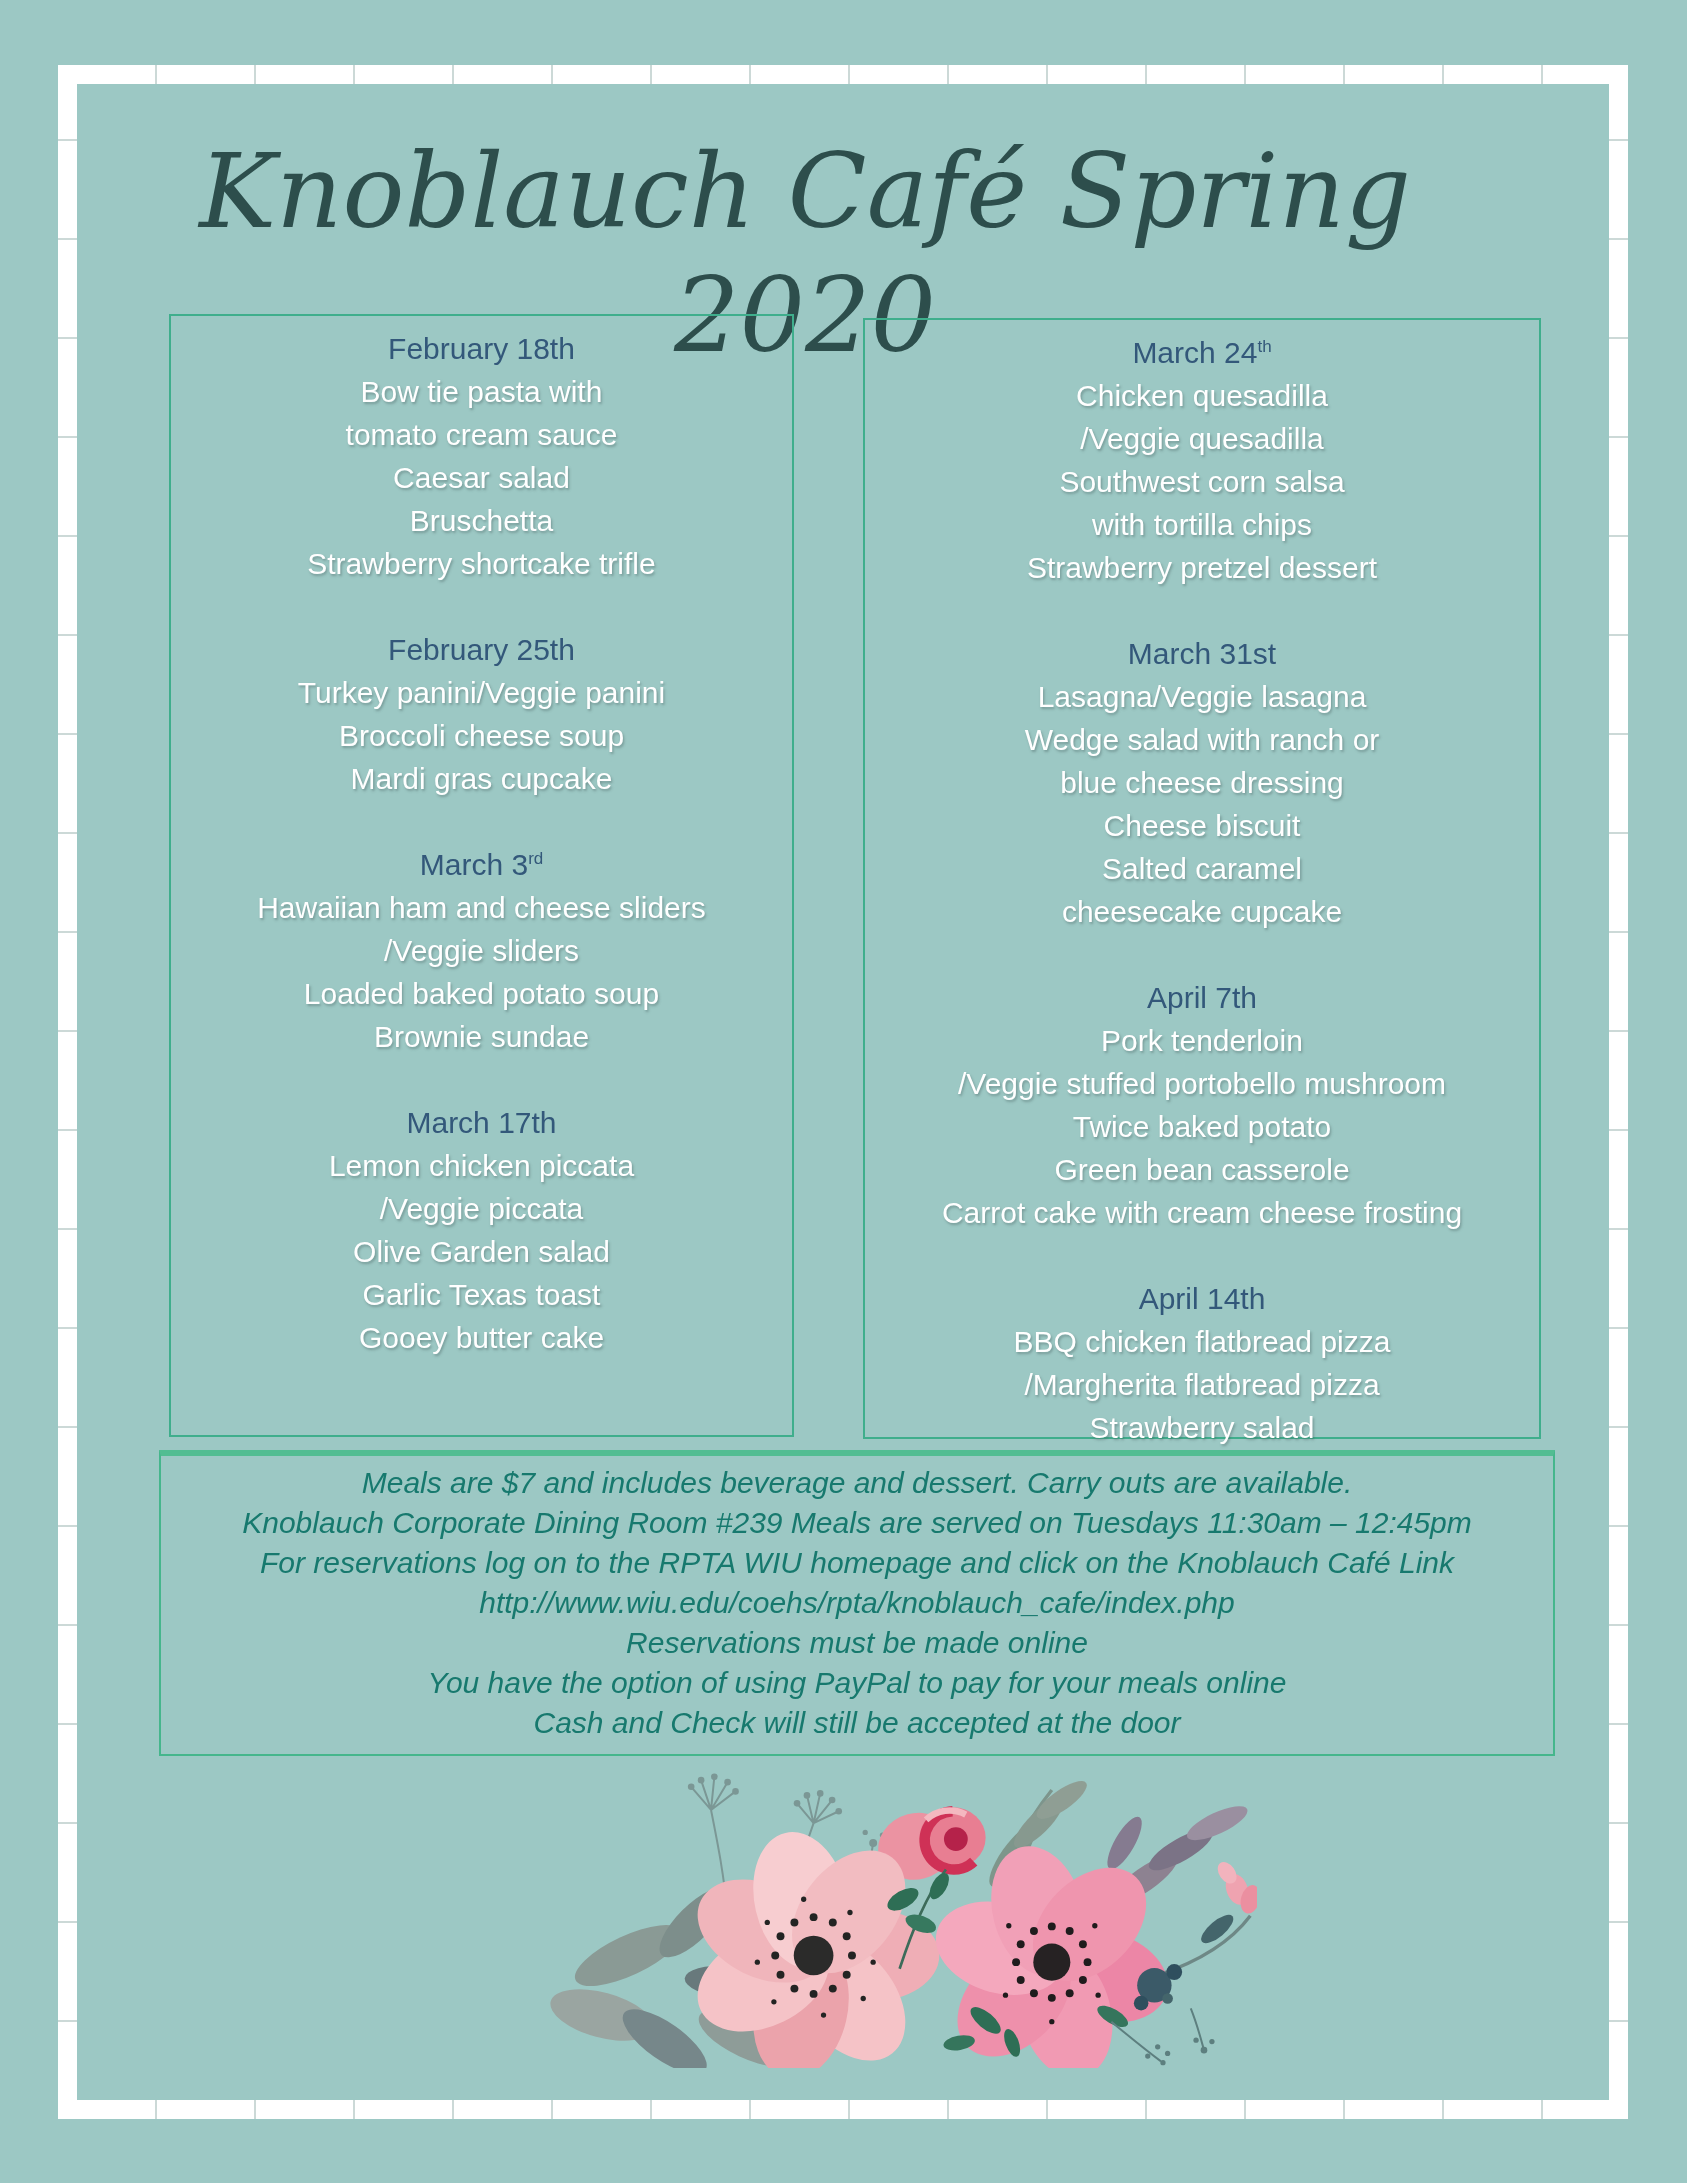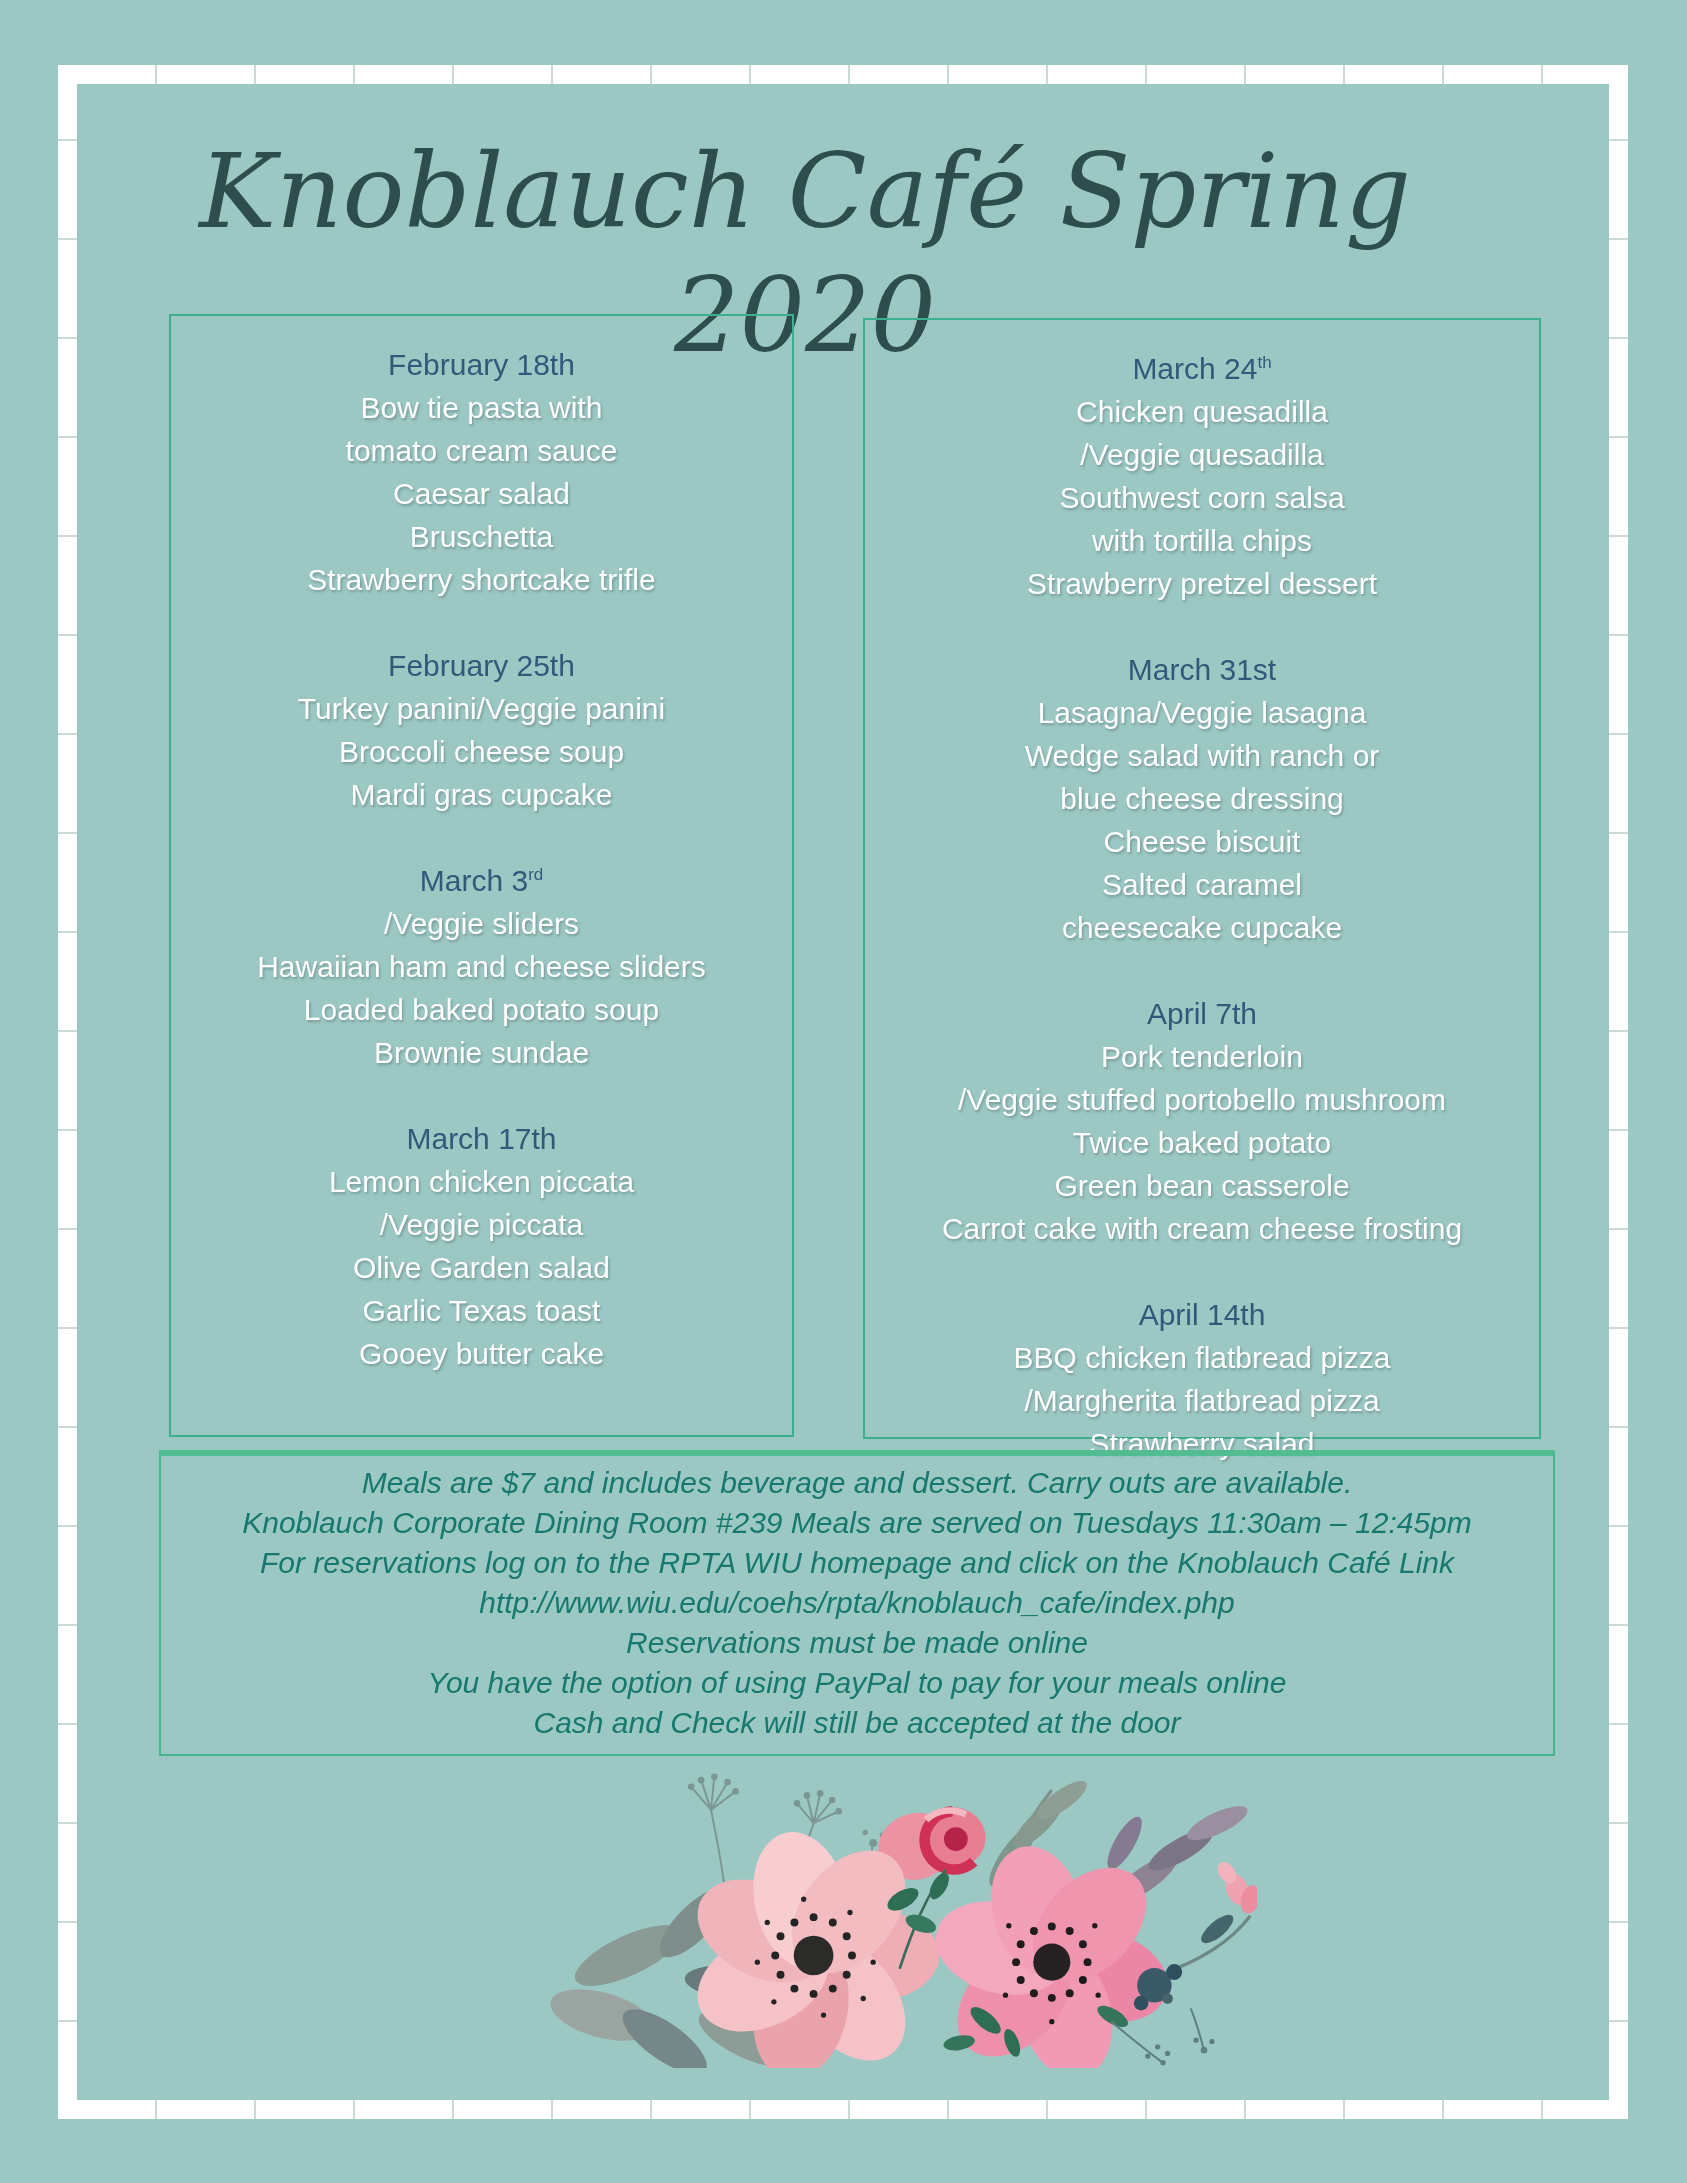--- a/index.html
+++ b/index.html
@@ -15,21 +15,21 @@
   .band-right{left:1609px;top:65px;width:18.5px;height:2054px;}
 
   .title{position:absolute;left:93px;top:126px;width:1416px;margin:4px;text-align:center;
          font-family:"DejaVu Serif",serif;font-style:italic;font-weight:normal;
          font-size:103px;line-height:1.2;color:#2d4e4c;}
 
   .menu-box{position:absolute;box-sizing:border-box;border:2px solid #3fae8c;
             text-align:center;font-size:30px;line-height:43px;letter-spacing:0px;}
   .menu-box-left{left:169px;top:314px;width:625px;height:1123px;padding-top:11.2px;}
   .menu-box-right{left:863px;top:318px;width:678px;height:1121px;padding-top:11.2px;text-align:center;}
-  .menu-section{margin:16px 0 43px 0;}
+  .menu-section{margin:0 0 43px 0;}
   .date-heading{color:#33587a;}
   .date-heading sup{font-size:17px;line-height:0;}
   .menu-item{color:#ffffff;text-shadow:1.3px 2px 2.6px rgba(70,95,95,0.45);white-space:pre-wrap;}
 
   .info-box{position:absolute;left:159px;top:1450px;width:1396px;height:306px;box-sizing:border-box;
             border:2px solid #45b68c;border-top:6px solid #52bd92;
             text-align:center;color:#17796e;font-size:30px;line-height:40px;padding-top:6.6px;}
   .info-line{white-space:pre-wrap;font-style:italic;}
 
   .bouquet{position:absolute;left:529px;top:1757px;width:728px;height:311px;}
@@ -56,22 +56,22 @@
         <div class="menu-item">Strawberry shortcake trifle</div>
       </div>
       <div class="menu-section">
         <div class="date-heading">February 25th</div>
         <div class="menu-item">Turkey panini/Veggie panini</div>
         <div class="menu-item">Broccoli cheese soup</div>
         <div class="menu-item">Mardi gras cupcake</div>
       </div>
       <div class="menu-section">
         <div class="date-heading">March 3<sup>rd</sup></div>
+        <div class="menu-item">Hawaiian ham and cheese sliders</div>
         <div class="menu-item">/Veggie sliders</div>
-        <div class="menu-item">Hawaiian ham and cheese sliders</div>
         <div class="menu-item">Loaded baked potato soup</div>
         <div class="menu-item">Brownie sundae</div>
       </div>
       <div class="menu-section">
         <div class="date-heading">March 17th</div>
         <div class="menu-item">Lemon chicken piccata</div>
         <div class="menu-item">/Veggie piccata</div>
         <div class="menu-item">Olive Garden salad</div>
         <div class="menu-item">Garlic Texas toast</div>
         <div class="menu-item">Gooey butter cake</div>

